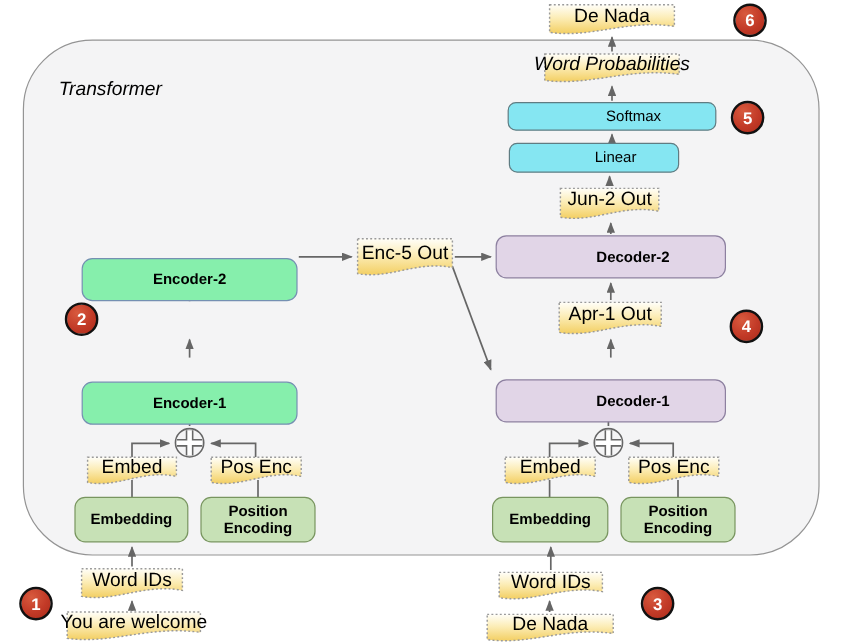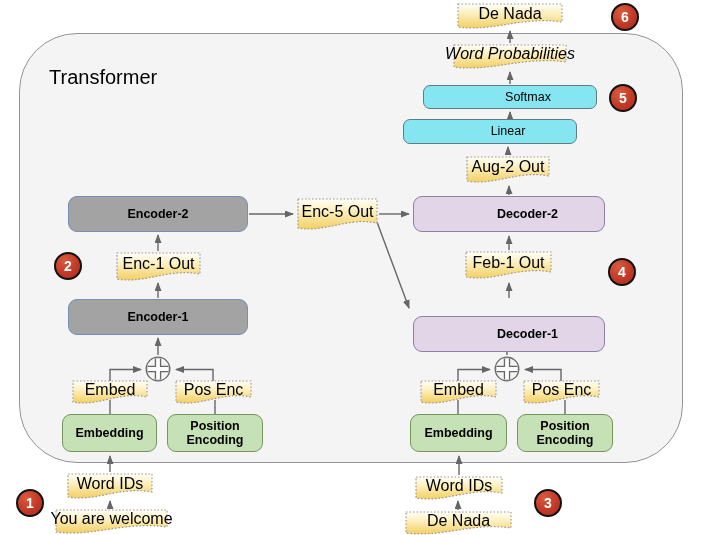--- a/index.html
+++ b/index.html
@@ -2,31 +2,31 @@
 <html><head>
 <meta charset="utf-8">
 <style>
   html,body{margin:0;padding:0;background:#fff;}
   body{font-family:"Liberation Sans","DejaVu Sans",sans-serif;}
   #stage{position:relative;width:720px;height:535px;background:#fff;overflow:hidden;}
 
   
   .frame{position:absolute;left:19px;top:33px;width:664px;height:430px;
          background:#f4f4f5;border:1.5px solid #949494;border-radius:58px;box-sizing:border-box;}
-  .frame-title{position:absolute;left:49px;top:66px;font-size:20px;color:#000;}
+  .frame-title{position:absolute;left:49px;top:66px;font-size:16px;color:#000;font-style:italic;}
 
   
   #wires{position:absolute;left:0;top:0;z-index:2;}
 
   
   .node{position:absolute;z-index:3;display:flex;align-items:center;justify-content:center;
         box-sizing:border-box;border-radius:9px;text-align:center;color:#000;
         font-size:12.5px;line-height:1.15;}
   .bold{font-weight:bold;}
-  .blue  {background:#a3a3a3;border:1.3px solid #7590b2;}
+  .blue  {background:#86efac;border:1.3px solid #7590b2;margin-top:19px;}
   .purple{background:#e1d5e7;border:1.3px solid #8d80a0;padding-left:37px;}
   .cyan  {background:#85e6f2;border:1.3px solid #5f7c82;border-radius:7px;padding-left:36px;}
   .green {background:#c7e1b6;border:1.3px solid #78955f;}
 
   
   .doc{position:absolute;z-index:3;display:flex;align-items:center;justify-content:center;}
   .doc svg{position:absolute;left:0;top:0;overflow:visible;}
   .doc span{position:relative;z-index:1;font-size:16px;color:#000;padding-bottom:5px;white-space:nowrap;}
   .italic span{font-style:italic;}
 
@@ -106,21 +106,21 @@
   <div class="node purple bold" style="left:413px;top:196px;width:192px;height:36px">
       <span>Decoder-2</span>
     </div>
   <div class="node purple bold" style="left:413px;top:316px;width:192px;height:36px">
       <span>Decoder-1</span>
     </div>
 
   <div class="node cyan" style="left:423px;top:85px;width:174px;height:24px">
       <span>Softmax</span>
     </div>
-  <div class="node cyan" style="left:403px;top:119px;width:174px;height:25px">
+  <div class="node cyan" style="left:424px;top:119px;width:142px;height:25px">
       <span>Linear</span>
     </div>
 
   <div class="node green bold" style="left:62px;top:414px;width:95px;height:38px">
       <span>Embedding</span>
     </div>
   <div class="node green bold" style="left:167px;top:414px;width:96px;height:38px;padding:0 10px">
       <span>Position Encoding</span>
     </div>
   <div class="node green bold" style="left:410px;top:414px;width:97px;height:38px">
@@ -139,39 +139,33 @@
   <div class="doc italic" style="left:453px;top:44px;width:114px;height:25px">
       <svg width="114" height="30">
         <path d="M1 1 L113 1 L113 18 C 70.67999999999999 12, 38.760000000000005 28, 1 23 Z" fill="url(#docGrad)" stroke="#9a9a9a" stroke-width="1.2" stroke-dasharray="1.6 1.9"></path>
       </svg>
       <span>Word Probabilities</span>
     </div>
   <div class="doc" style="left:466px;top:156px;width:84px;height:27px">
       <svg width="84" height="32">
         <path d="M1 1 L83 1 L83 20 C 52.08 14, 28.560000000000002 30, 1 25 Z" fill="url(#docGrad)" stroke="#9a9a9a" stroke-width="1.2" stroke-dasharray="1.6 1.9"></path>
       </svg>
-      <span>Aug-2 Out</span>
+      <span>Jun-2 Out</span>
     </div>
   <div class="doc" style="left:297px;top:198px;width:81px;height:32px">
       <svg width="81" height="37">
         <path d="M1 1 L80 1 L80 25 C 50.22 19, 27.540000000000003 35, 1 30 Z" fill="url(#docGrad)" stroke="#9a9a9a" stroke-width="1.2" stroke-dasharray="1.6 1.9"></path>
       </svg>
       <span>Enc-5 Out</span>
     </div>
-  <div class="doc" style="left:116px;top:252px;width:85px;height:29px">
-      <svg width="85" height="34">
-        <path d="M1 1 L84 1 L84 22 C 52.7 16, 28.900000000000002 32, 1 27 Z" fill="url(#docGrad)" stroke="#9a9a9a" stroke-width="1.2" stroke-dasharray="1.6 1.9"></path>
-      </svg>
-      <span>Enc-1 Out</span>
-    </div>
   <div class="doc" style="left:465px;top:251px;width:87px;height:28px">
       <svg width="87" height="33">
         <path d="M1 1 L86 1 L86 21 C 53.94 15, 29.580000000000002 31, 1 26 Z" fill="url(#docGrad)" stroke="#9a9a9a" stroke-width="1.2" stroke-dasharray="1.6 1.9"></path>
       </svg>
-      <span>Feb-1 Out</span>
+      <span>Apr-1 Out</span>
     </div>
   <div class="doc" style="left:72px;top:380px;width:76px;height:24px">
       <svg width="76" height="29">
         <path d="M1 1 L75 1 L75 17 C 47.12 11, 25.840000000000003 27, 1 22 Z" fill="url(#docGrad)" stroke="#9a9a9a" stroke-width="1.2" stroke-dasharray="1.6 1.9"></path>
       </svg>
       <span>Embed</span>
     </div>
   <div class="doc" style="left:175px;top:380px;width:77px;height:24px">
       <svg width="77" height="29">
         <path d="M1 1 L76 1 L76 17 C 47.74 11, 26.180000000000003 27, 1 22 Z" fill="url(#docGrad)" stroke="#9a9a9a" stroke-width="1.2" stroke-dasharray="1.6 1.9"></path>

